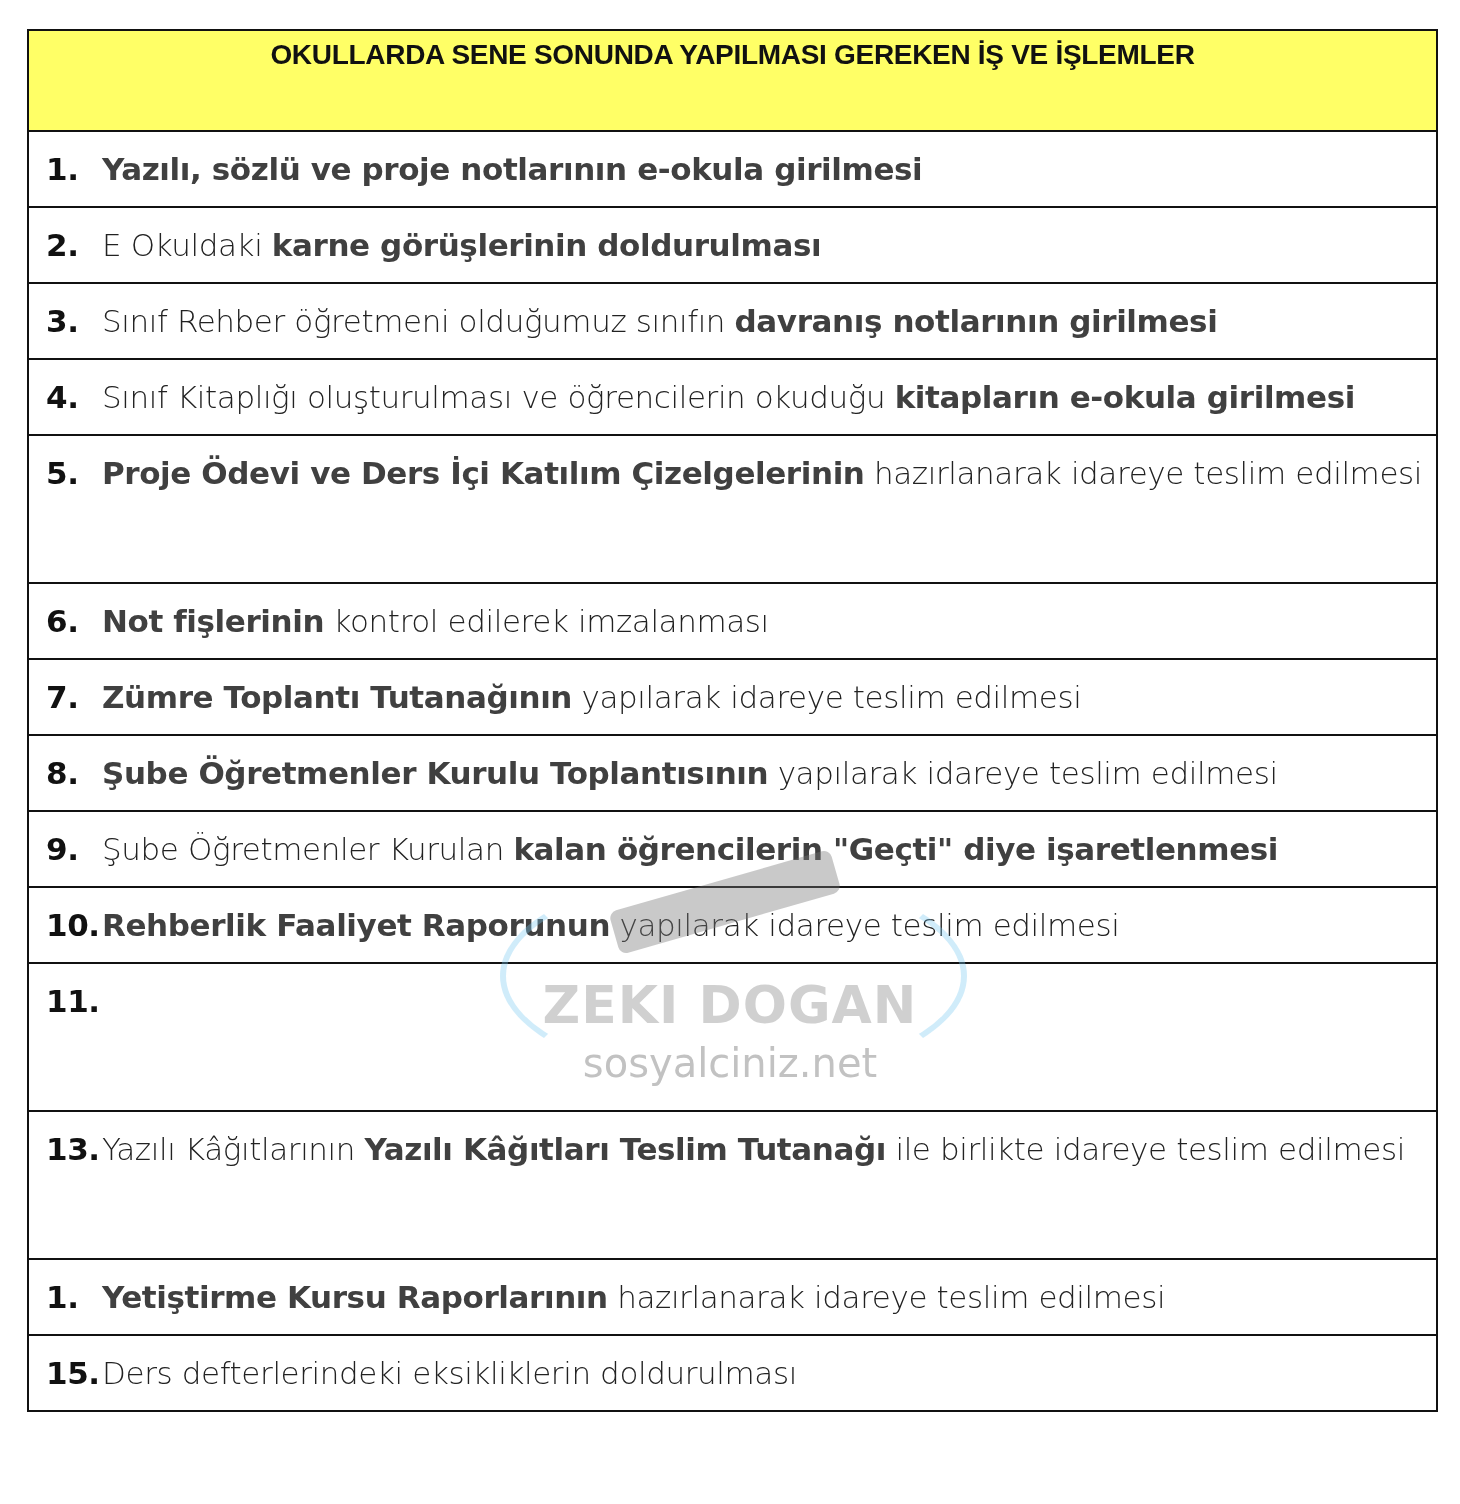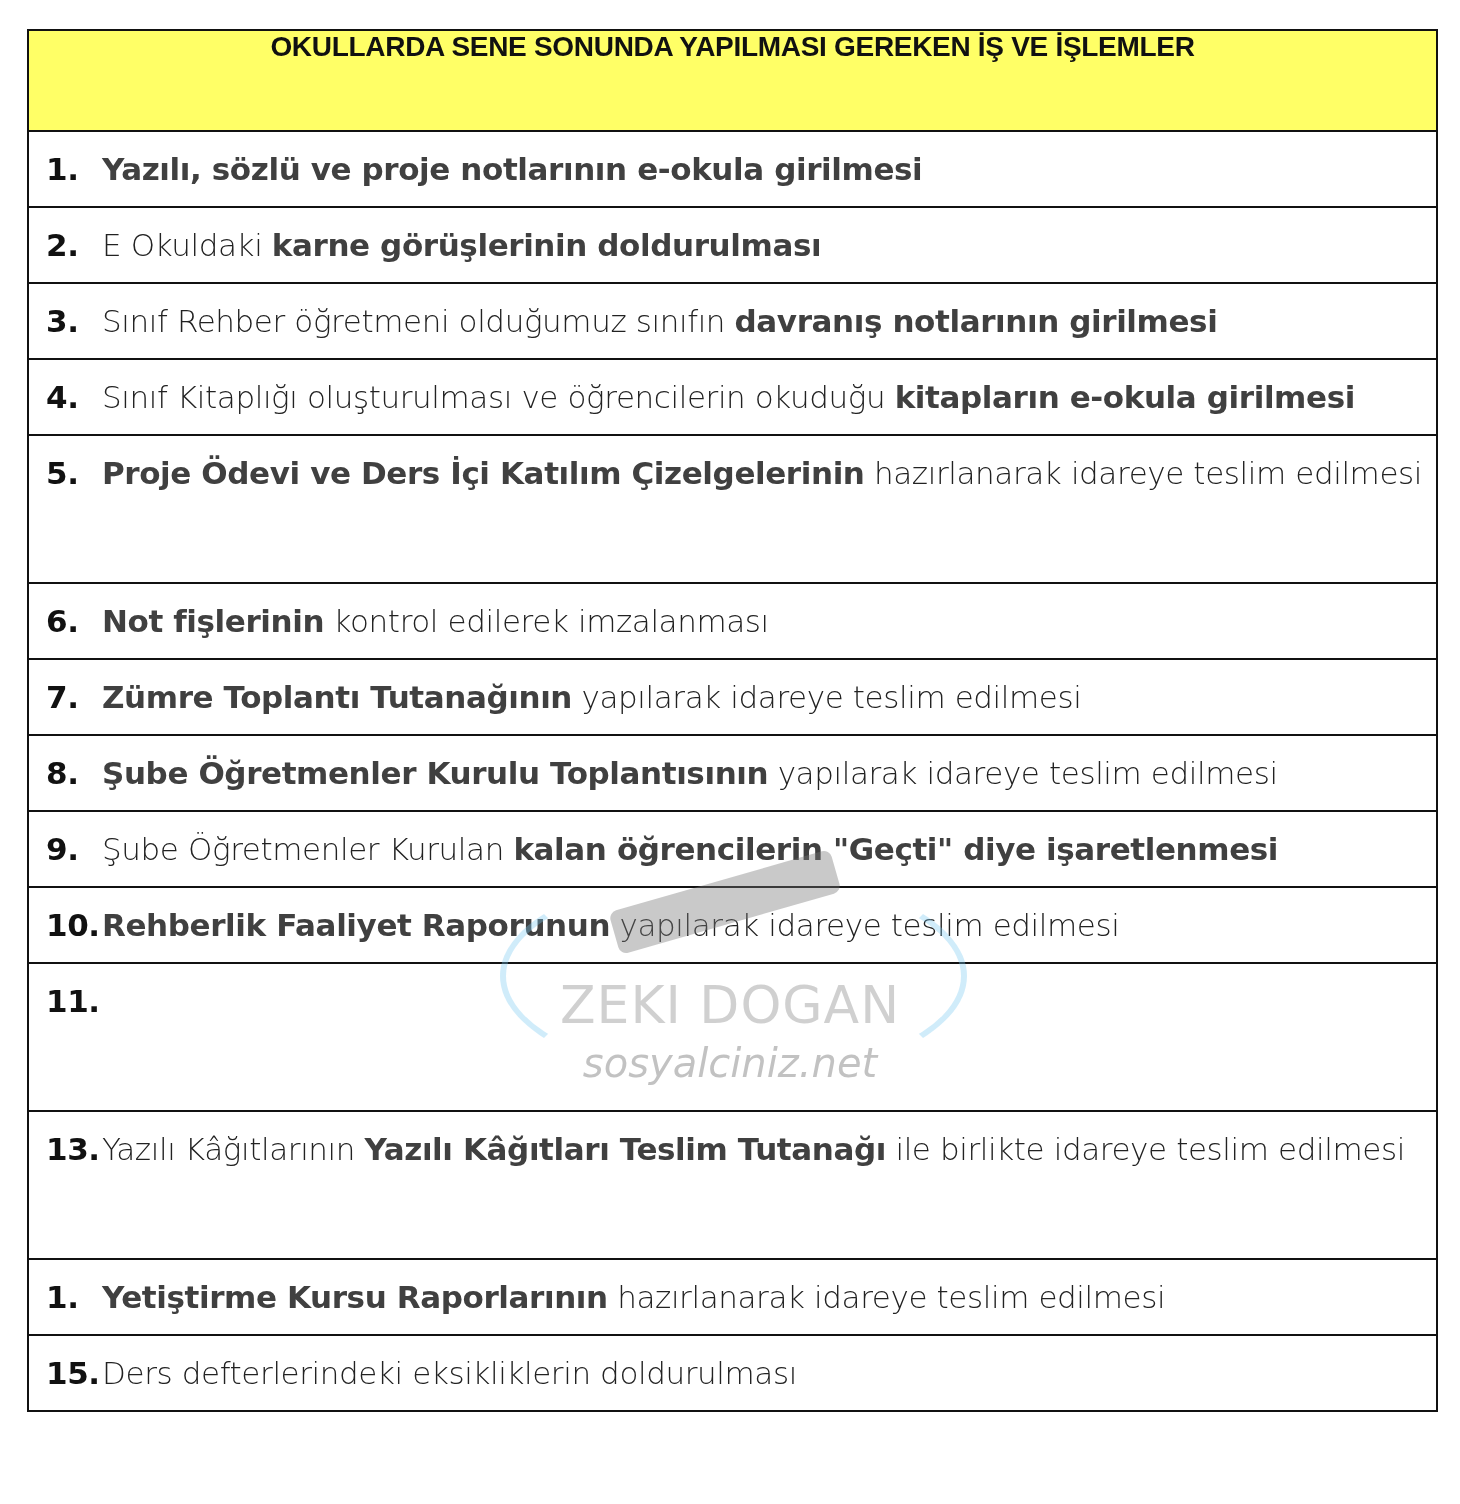--- a/index.html
+++ b/index.html
@@ -2,36 +2,36 @@
 <html><head>
 <meta charset="utf-8">
 <style>
   html, body { margin: 0; padding: 0; background: #ffffff; }
   body { width: 1460px; height: 1504px; position: relative; overflow: hidden;
          font-family: "DejaVu Sans", "Liberation Sans", sans-serif; color: #111; }
   .table { position: absolute; left: 27px; top: 29px; width: 1407px;
            border-left: 2px solid #111; border-right: 2px solid #111; border-top: 2px solid #111; }
   .header { background: #FFFF66; height: 101px; border-bottom: 2px solid #111;
             text-align: center; font-family: "Liberation Sans", sans-serif; font-weight: bold;
-            font-size: 28px; letter-spacing: -0.3px; box-sizing: border-box; }
+            font-size: 28px; letter-spacing: -0.3px; padding-top: 8px; box-sizing: border-box; }
   .row { position: relative; border-bottom: 2px solid #111; box-sizing: border-box;
          font-size: 31px; line-height: 74px; padding-left: 17px; letter-spacing: -0.4px; }
   .row .num { position: absolute; left: 17px; top: 0; font-weight: bold; }
   .row .text { display: block; margin-left: 56px; font-weight: 300; color: #222; }
   .row .text b { font-weight: bold; color: #404040; }
   .h1 { height: 76px; } .h2 { height: 148px; }
   .watermark { position: absolute; left: 490px; top: 860px; width: 480px; height: 250px; pointer-events: none; }
   .wm-ring { position: absolute; left: 10px; top: 10px; width: 455px; height: 200px; border-radius: 50%;
              border: 6px solid rgba(120,200,240,0.35); border-top-color: transparent; border-bottom-color: transparent; }
   .wm-pen { position: absolute; left: 120px; top: 20px; width: 230px; height: 44px; background: rgba(120,120,120,0.4);
             transform: rotate(-16deg); border-radius: 8px; }
   .wm-name { position: absolute; left: 30px; top: 115px; width: 420px; text-align: center; font-family: "DejaVu Sans", sans-serif;
-             font-weight: normal; font-size: 52px; color: rgba(120,120,120,0.35); letter-spacing: 1px; }
+             font-weight: bold; font-size: 52px; color: rgba(120,120,120,0.35); letter-spacing: 1px; }
   .wm-site { position: absolute; left: 30px; top: 180px; width: 420px; text-align: center; font-family: "DejaVu Sans", sans-serif;
-             font-style: italic; font-size: 40px; color: rgba(120,120,120,0.45); }
+             font-size: 40px; color: rgba(120,120,120,0.45); }
 </style>
 </head>
 <body>
 
 <div class="table">
   <div class="header">OKULLARDA SENE SONUNDA YAPILMASI GEREKEN İŞ VE İŞLEMLER</div>
   <div id="rows">
       <div class="row h1">
         <span class="num">1.</span>
         <span class="text"><b>Yazılı, sözlü ve proje notlarının e-okula girilmesi</b></span>

